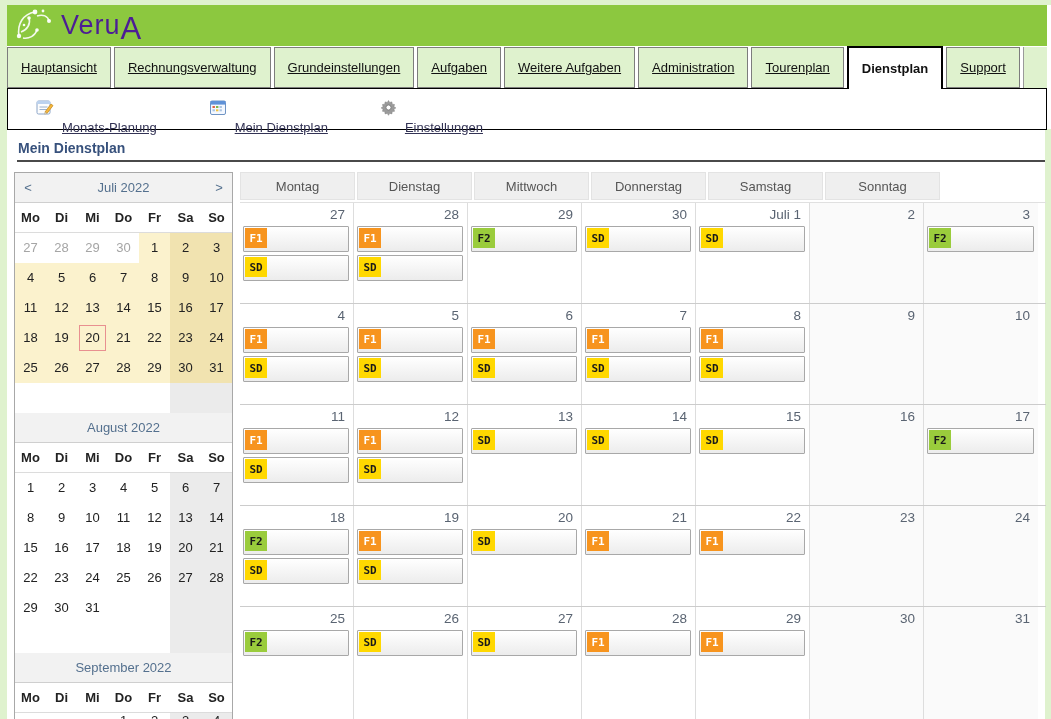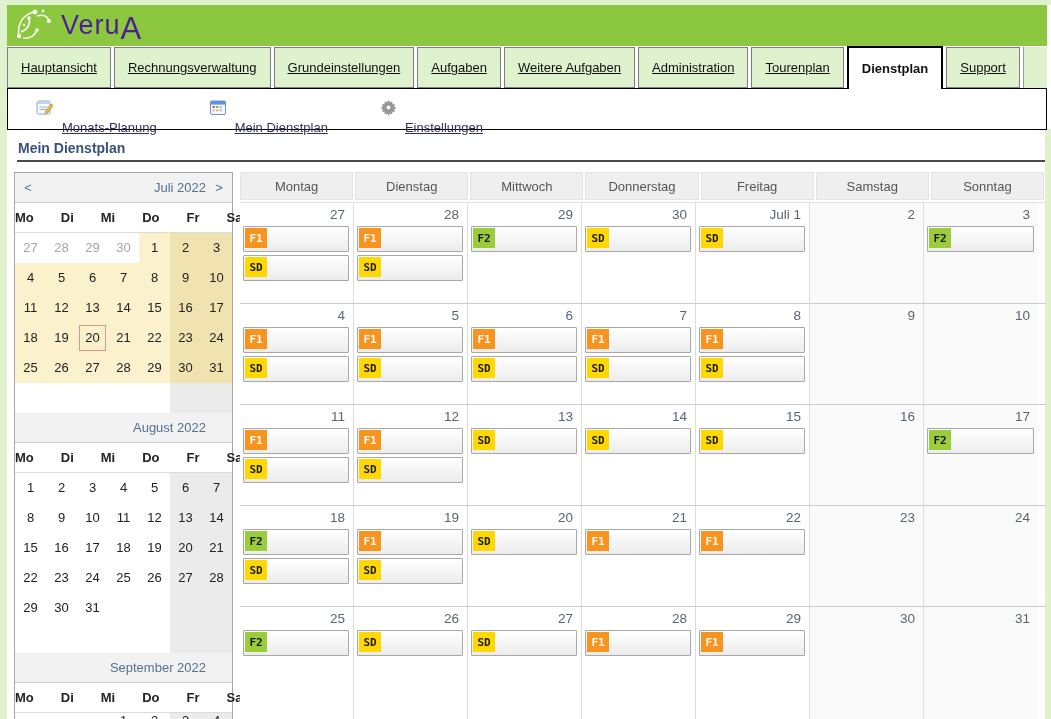--- a/index.html
+++ b/index.html
@@ -36,23 +36,23 @@
 
   
   .content{position:absolute;left:7px;right:6px;top:130px;bottom:0;background:#ffffff;}
   .page-title{position:absolute;left:11px;top:10px;font-size:14px;font-weight:bold;color:#37517c;}
   .title-rule{position:absolute;left:10px;right:0;top:30px;height:2px;background:#4a4a4a;}
 
   
   .mini-panel{position:absolute;left:14px;top:172px;width:219px;border:1px solid #a8a8a8;box-sizing:border-box;background:#fff;}
   .mc-header{height:30px;background:#f2f2f2;border-bottom:1px solid #cfcfcf;display:flex;align-items:center;
        color:#54708e;font-size:13px;box-sizing:border-box;}
-  .mc-header .mc-title{flex:1;text-align:right;}
+  .mc-header .mc-title{flex:1;text-align:center;}
   .mc-nav{width:26px;text-align:center;cursor:pointer;font-size:13px;color:#54708e;}
-  .mc-dayrow{display:flex;border-bottom:1px solid #dcdcdc;background:#fff;gap:27px;}
+  .mc-dayrow{display:flex;border-bottom:1px solid #dcdcdc;background:#fff;}
   .mc-dh{width:31px;height:29px;line-height:29px;text-align:center;font-weight:bold;font-size:13px;color:#222;}
   .mc-row{display:flex;}
   .mc-cell{width:31px;height:30px;line-height:30px;text-align:center;font-size:13px;color:#222;cursor:pointer;}
   .mc-cell.cur-wd{background:#fbf2cd;}
   .mc-cell.cur-we{background:#f1e3b0;}
   .mc-cell.oth-we{background:#ebebeb;}
   .mc-cell.muted{color:#a5a5a5;background:#ffffff;}
   .mc-cell .tdy{display:inline-block;width:25px;height:24px;line-height:24px;border:1px solid #e89090;}
   .mc-row.clipped .mc-cell{line-height:15px;height:30px;}
 
@@ -336,21 +336,20 @@
       <span class="mc-cell oth-we">4</span>
     </div>
   </div>
 
 <div class="main-cal">
   <div class="cal-head" id="calHead">
       <div class="cal-hcell">Montag</div>
       <div class="cal-hcell">Dienstag</div>
       <div class="cal-hcell">Mittwoch</div>
       <div class="cal-hcell">Donnerstag</div>
-      <div class="cal-hcell">Freitag</div>
       <div class="cal-hcell">Samstag</div>
       <div class="cal-hcell">Sonntag</div>
     </div>
   <div class="cal-body" id="calBody">
       <div class="cal-week">
         <div class="cal-day">
           <div class="day-num">27</div>
           <div class="shift-box">
             <span class="shift-badge" style="background: rgb(247, 148, 30); color: rgb(255, 255, 255);">F1</span>
           </div>

